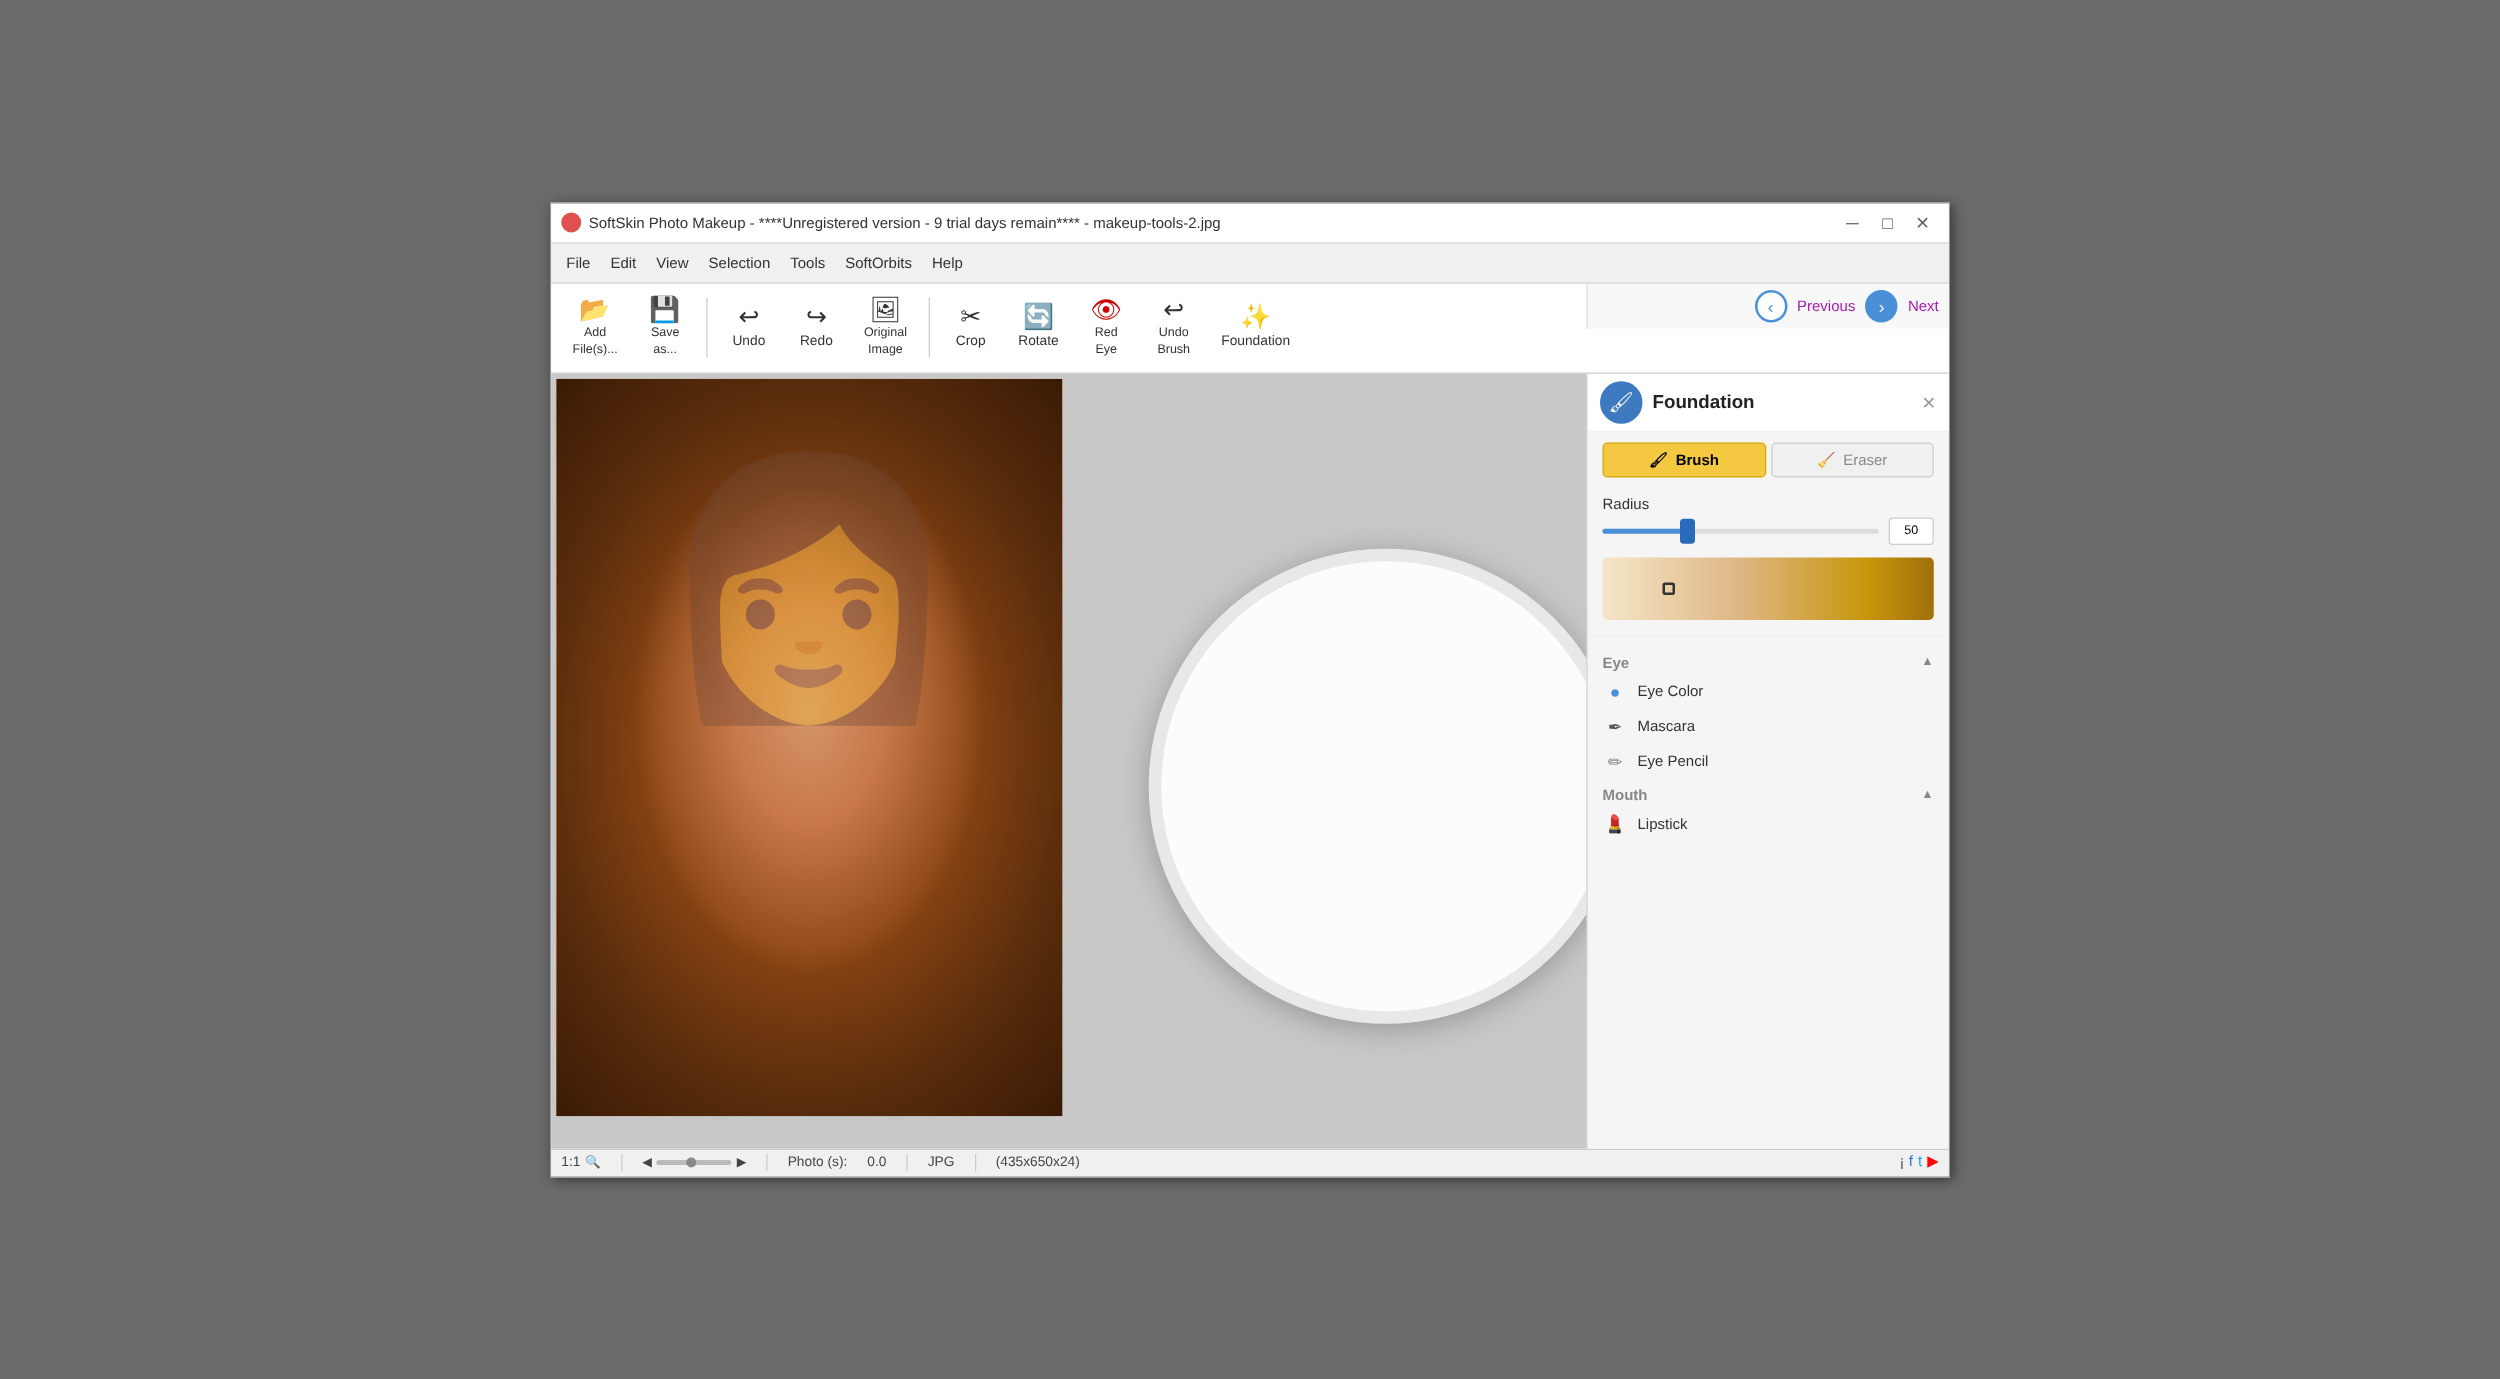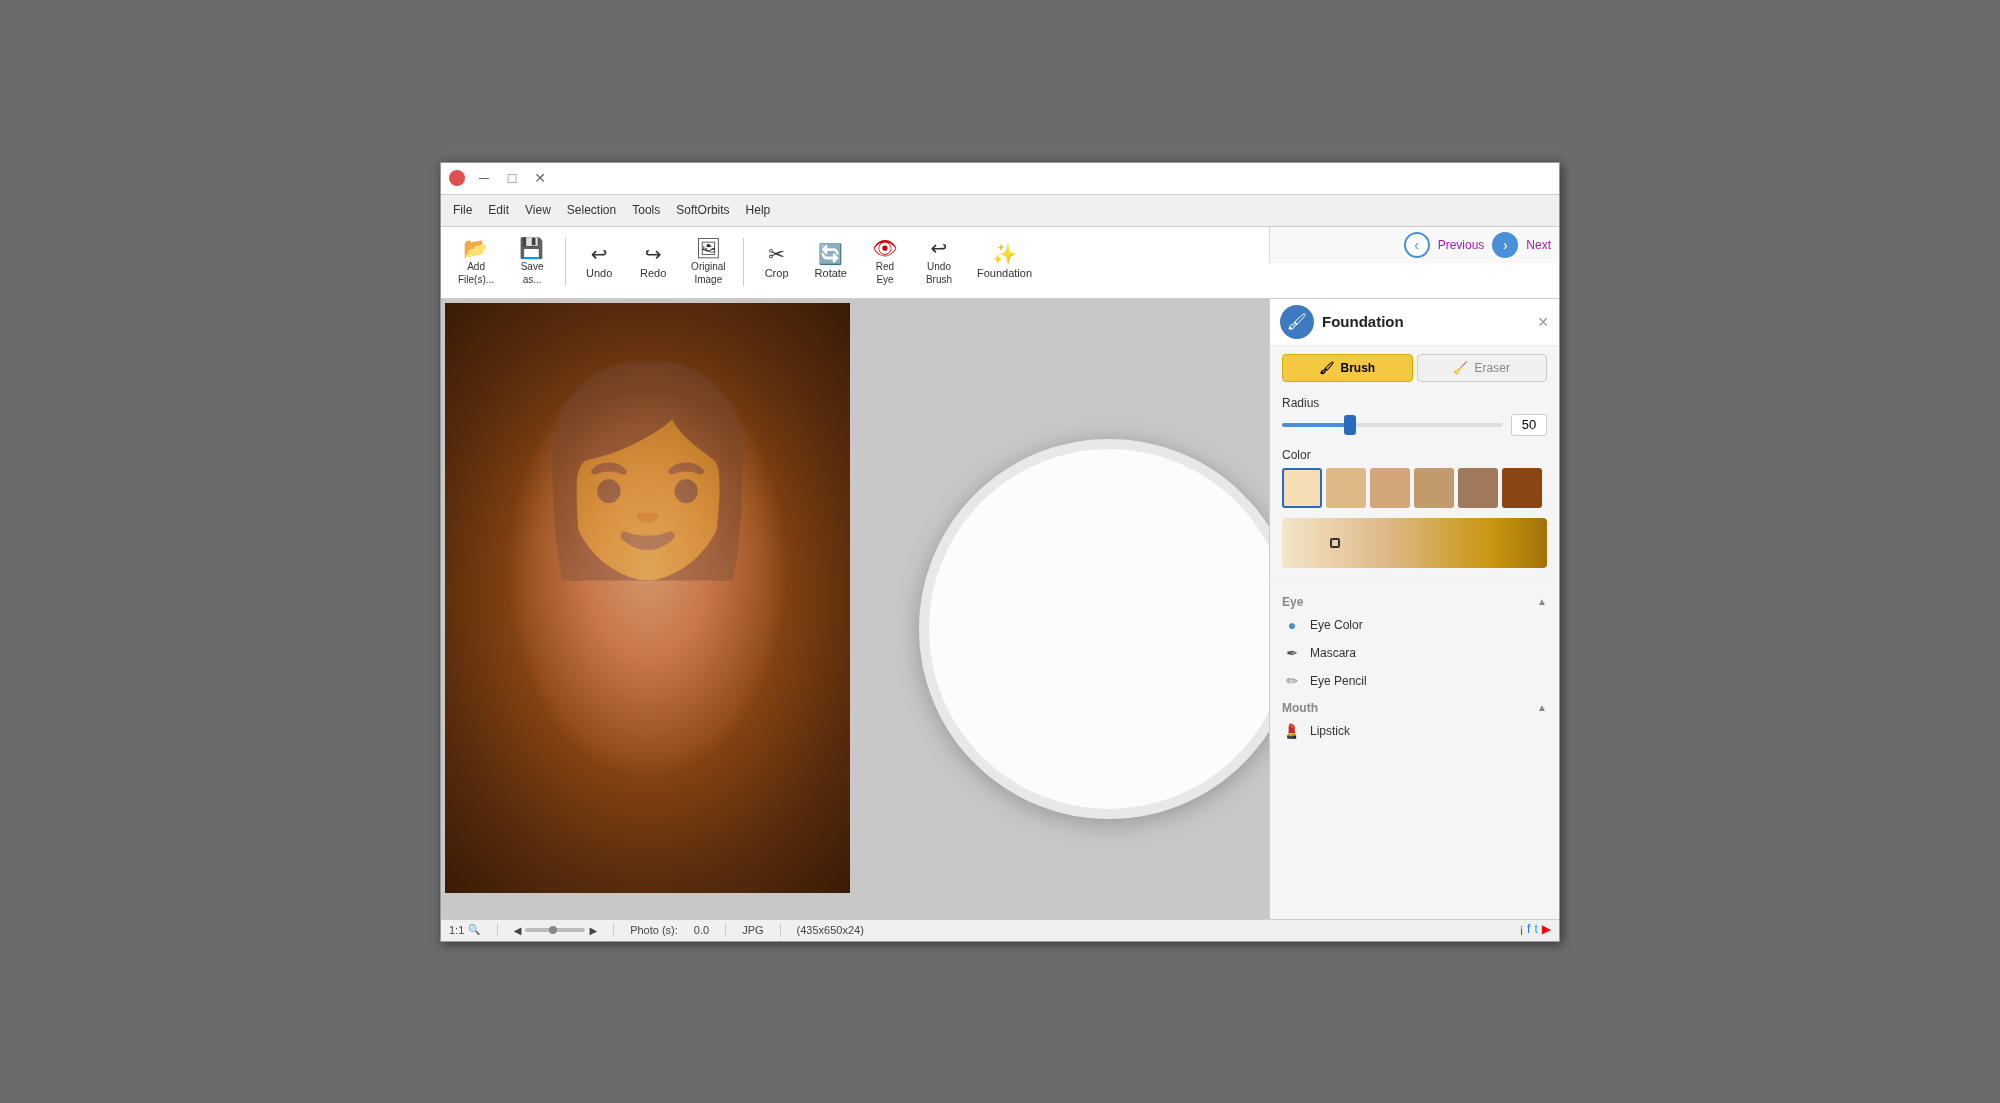--- a/index.html
+++ b/index.html
@@ -231,21 +231,21 @@
       border-radius: 2px;
       position: relative;
     }
     .slider-value-box {
       width: 36px;
       height: 22px;
       border: 1px solid #ccc;
       border-radius: 3px;
       background: #fff;
       text-align: right;
-      font-size: 13px;
+      font-size: 10px;
       display: flex;
       align-items: center;
       justify-content: center;
     }
 
     
     .color-section {
       padding: 6px 12px;
     }
     .color-label {
@@ -371,20 +371,21 @@
       color: #a21caf;
     }
   </style>
 </head>
 <body>
 
 <div class="window">
 
   <div class="title-bar">
     <div class="title-bar-icon"></div>
+    <span class="title-bar-text">SoftSkin Photo Makeup - ****Unregistered version - 9 trial days remain**** - makeup-tools-2.jpg</span>
     <div class="title-bar-controls">
       <button class="title-btn">─</button>
       <button class="title-btn">□</button>
       <button class="title-btn close">✕</button>
     </div>
   </div>
 
   <div class="menu-bar">
     <span class="menu-item">File</span>
     <span class="menu-item">Edit</span>
@@ -533,31 +534,20 @@
         <div class="slider-row">
           <div class="slider-track" style="position:relative; flex:1; height:4px; background:#ddd; border-radius:2px;">
             <div style="width:30%; height:100%; background:#4a90d9; border-radius:2px;"></div>
             <div style="position:absolute; width:12px; height:20px; background:#2a6aba; border-radius:3px; top:50%; left:28%; transform:translateY(-50%); cursor:pointer;"></div>
           </div>
           <div class="slider-value-box">50</div>
         </div>
       </div>
 
 
-      <div class="color-section">
-        <div class="color-label">Color</div>
-        <div class="color-swatches">
-          <div class="color-swatch selected" style="background:#f5deb3;"></div>
-          <div class="color-swatch" style="background:#deb887;"></div>
-          <div class="color-swatch" style="background:#d2a679;"></div>
-          <div class="color-swatch" style="background:#c19a6b;"></div>
-          <div class="color-swatch" style="background:#a0785a;"></div>
-          <div class="color-swatch" style="background:#8B4513;"></div>
-        </div>
-      </div>
 
       <div class="gradient-picker">
         <div class="gradient-cursor"></div>
       </div>
 
       <div style="height:1px; background:#eee; margin:8px 0;"></div>
 
       <div class="side-list">
         <div class="side-list-section">
           <span>Eye</span>

